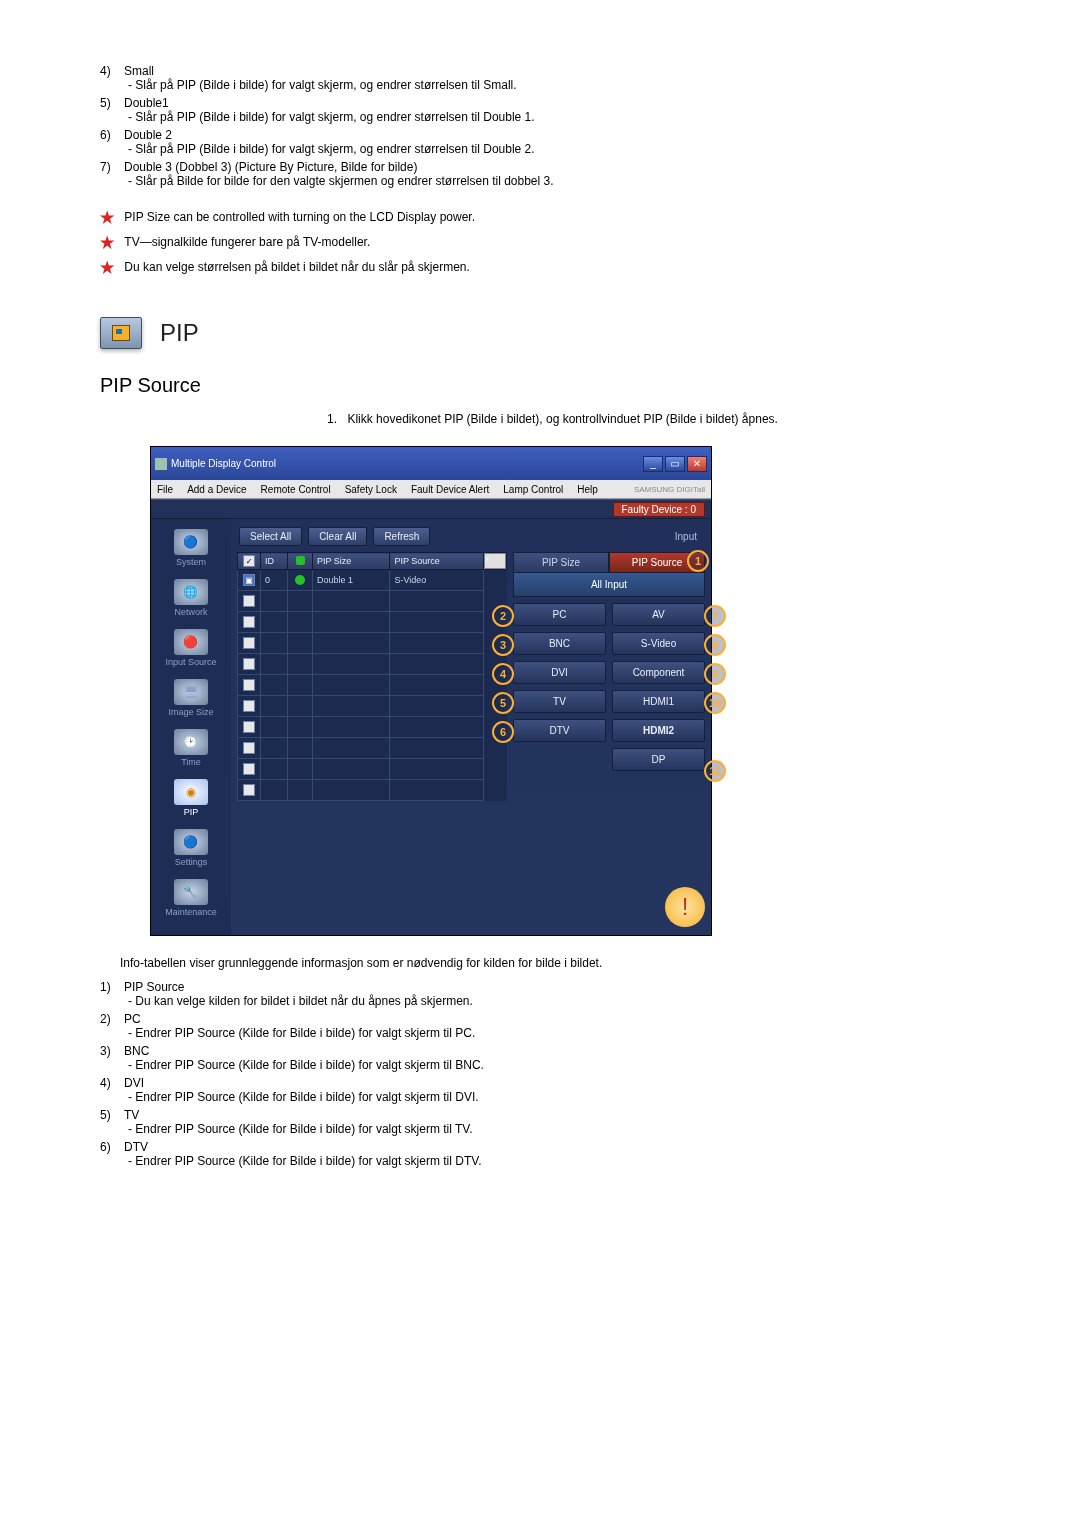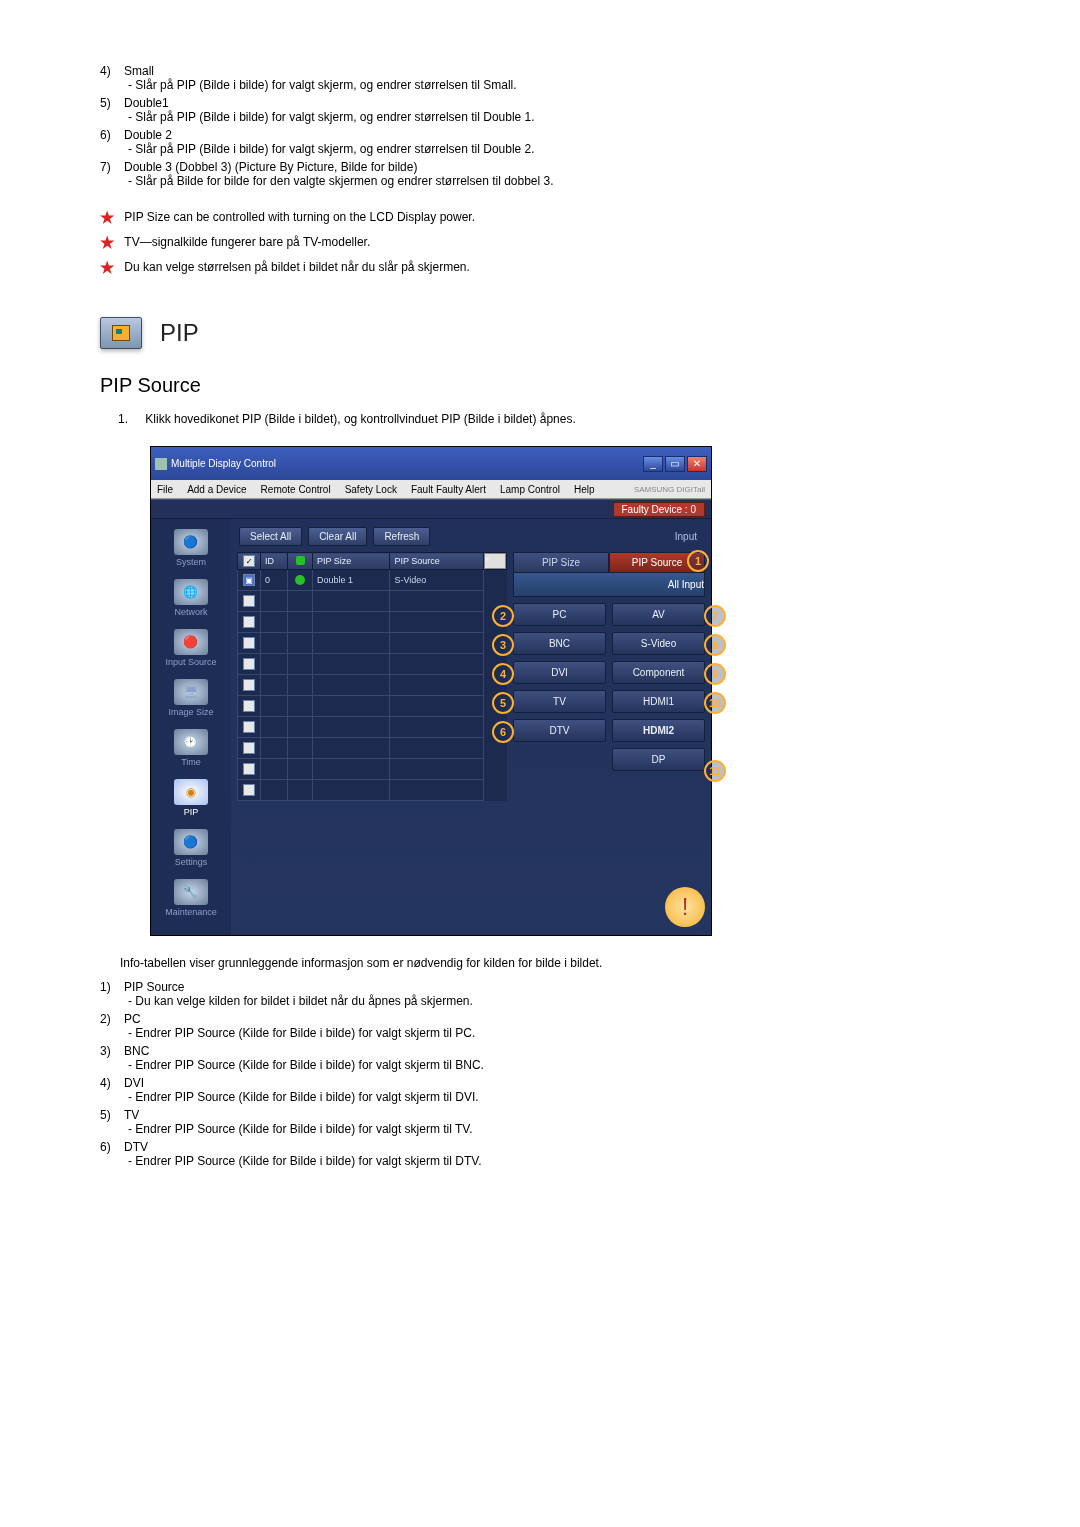--- a/index.html
+++ b/index.html
@@ -29,21 +29,21 @@
     box-shadow: 0 2px 4px rgba(0,0,0,.3);
   }
   .pip-header .icon-inner {
     width: 16px; height: 14px; background: #f6b030; border: 1px solid #704a00; position: relative;
   }
   .pip-header .icon-inner::after {
     content: ""; position: absolute; top: 3px; left: 3px; width: 6px; height: 5px; background: #2070a0;
   }
   .pip-header .label { font-size: 24px; font-family: Arial, sans-serif; color: #222; }
   .section-title { font-size: 20px; font-family: Arial, sans-serif; margin: 25px 0 15px 0; color: #000; }
-  .intro-line { font-size: 12px; margin-left: 18px; margin-bottom: 20px; }
+  .intro-line { font-size: 12px; margin-left: 18px; margin-bottom: 20px; text-align: center; }
   .intro-line .num { display: inline-block; min-width: 24px; }
   
   .app {
     width: 560px; margin: 20px 0 20px 50px;
     background: linear-gradient(#1f2f5a,#24355f);
     border: 1px solid #000;
     font-family: Tahoma, Verdana, sans-serif;
     font-size: 10px;
     color: #ccd5e8;
   }
@@ -110,21 +110,21 @@
   .scrollbar-cell { width:14px; background:#c8c8c8; }
   
   .right-panel { width:192px; display:flex; flex-direction:column; position:relative; }
   .tabs { display:flex; }
   .tab {
     flex:1; text-align:center; background: linear-gradient(#3f5080,#2c3b62);
     color:#c8d6ea; font-size:10px; padding:4px 0; border:1px solid #141f3a;
   }
   .tab.active { background: linear-gradient(#b0392b,#7a2618); color:#fff; }
   .allinput {
-    background: linear-gradient(#355890,#25406a); color:#fff; text-align:right; font-size:10px;
+    background: linear-gradient(#355890,#25406a); color:#fff; text-align:center; font-size:10px;
     padding:6px 0; border:1px solid #141f3a; border-top:none;
   }
   .btn-grid { display:flex; gap:6px; margin-top:6px; flex:1; }
   .btn-col { flex:1; display:flex; flex-direction:column; gap:6px; }
   .src-btn {
     background: linear-gradient(#3f5080,#25345c);
     color:#e8eef8; font-size:10px; padding:5px 0; text-align:center;
     border:1px solid #141f3a; border-radius:2px;
   }
   .callout {
@@ -178,21 +178,21 @@
       <div class="minbtn">_</div>
       <div class="maxbtn">▭</div>
       <div class="closebtn">✕</div>
     </div>
   </div>
   <div class="menubar" id="menubar">
       <span>File</span>
       <span>Add a Device</span>
       <span>Remote Control</span>
       <span>Safety Lock</span>
-      <span>Fault Faulty Alert</span>
+      <span>Fault Device Alert</span>
       <span>Lamp Control</span>
       <span>Help</span>
       <span>SAMSUNG DIGITall</span>
     </div>
   <div class="statusbar">
     <div class="faulty-badge">Faulty Device : 0</div>
   </div>
   <div class="app-body">
     <div class="sidebar" id="sidebar">
         <div class="side-item">

